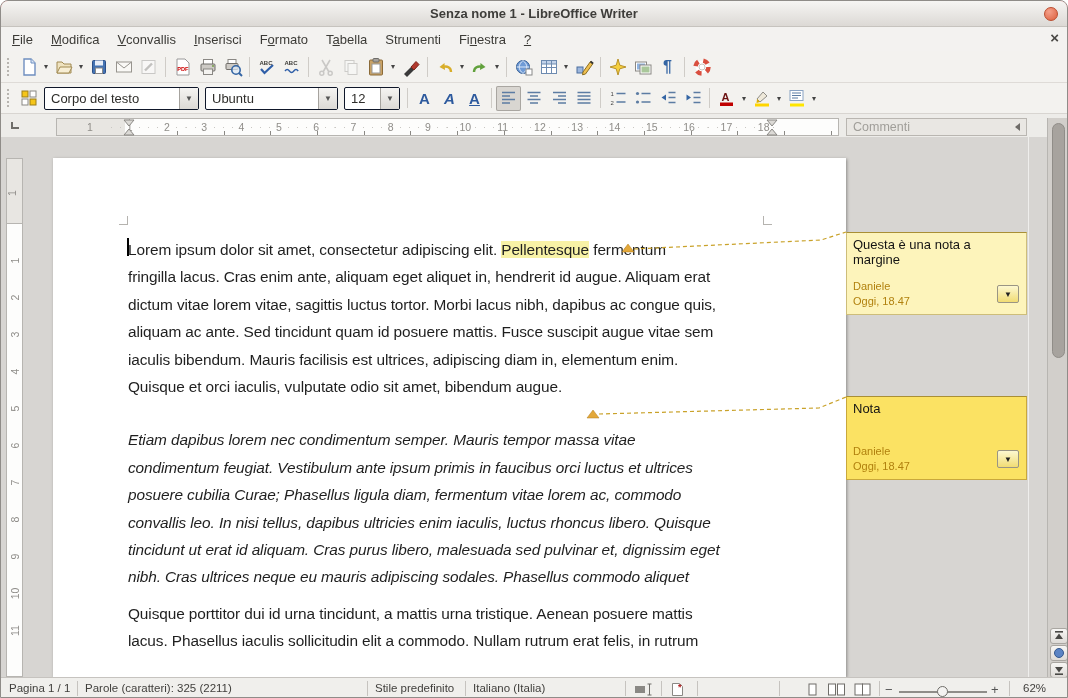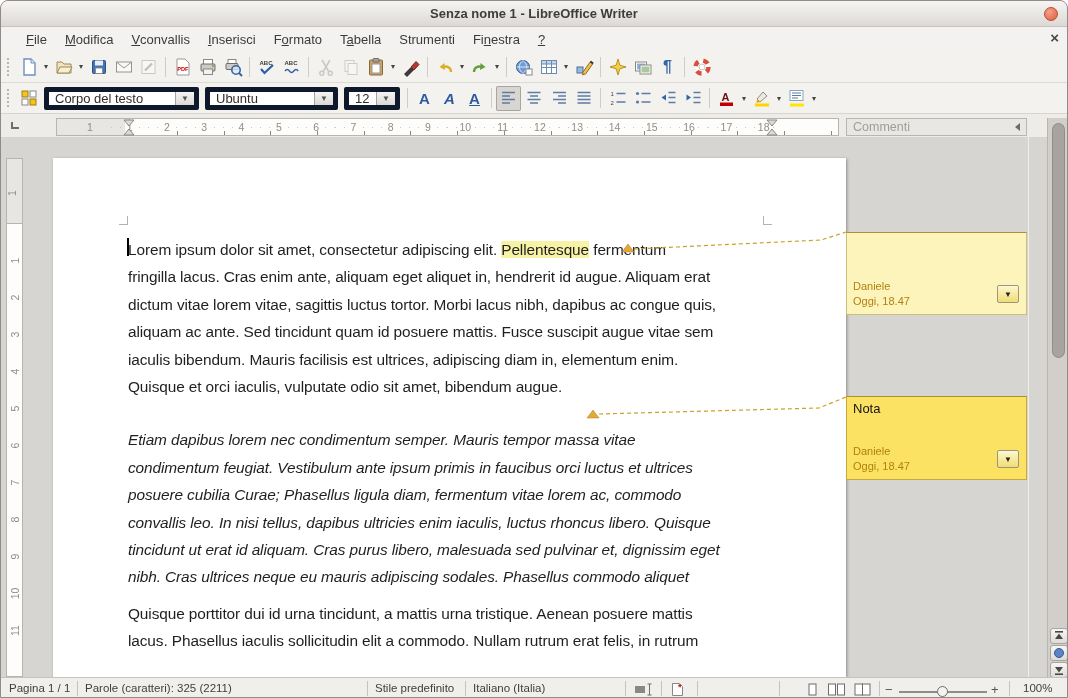--- a/index.html
+++ b/index.html
@@ -11,39 +11,39 @@
   
   #titlebar { position:absolute; left:0; top:0; width:100%; height:26px;
     background:linear-gradient(#f6f5f3,#dcd9d5); border-bottom:1px solid #c6c3be;
     display:flex; align-items:center; justify-content:center; }
   #title { font-size:13px; font-weight:bold; color:#3e3d3a; }
   #tb-close { position:absolute; right:9px; top:6px; width:14px; height:14px; border-radius:50%;
     background:radial-gradient(circle at 35% 30%, #f4a08a, #dd5f3d); border:1px solid #bb4c2e; }
 
   
   #menubar { position:absolute; left:0; top:26px; width:100%; height:24px; background:#f3f2f0;
-    display:flex; align-items:center; padding-left:16px; }
+    display:flex; align-items:center; padding-left:2px; }
   .menu-item { font-size:13px; color:#3c3b37; padding:3px 9px; cursor:default; }
   .menu-item .mn { text-decoration:underline; }
   #menubar-close { position:absolute; right:8px; top:29px; font-size:15px; font-weight:bold;
     color:#4a4946; line-height:15px; }
 
   
   #toolbar-std { position:absolute; left:0; top:50px; width:100%; height:32px; background:#f3f2ef;
     border-bottom:1px solid #dedbd7; display:flex; align-items:center; padding-left:4px; }
   #toolbar-fmt { position:absolute; left:0; top:82px; width:100%; height:31px; background:#f3f2ef;
     border-bottom:1px solid #d8d5d1; display:flex; align-items:center; padding-left:4px; }
   .grip { width:4px; height:18px; border-left:2px dotted #b8b5b0; margin:0 5px 0 2px; }
   .tbtn { width:25px; height:25px; display:flex; align-items:center; justify-content:center;
     border-radius:2px; }
   .dd { width:10px; font-size:8px; color:#444; text-align:center; }
   .tsep { width:1px; height:20px; background:#cfccc7; margin:0 4px; }
   .dis { opacity:.45; filter:grayscale(.6); }
   .combo { display:flex; align-items:center; height:23px; background:#fff;
-    border:5px solid #0f172a; border-radius:2px; margin:0 3px; }
+    border:1px solid #0f172a; border-radius:2px; margin:0 3px; }
   .combo .cval { font-size:13px; color:#2e2d2a; padding:0 6px; flex:1; white-space:nowrap; overflow:hidden; }
   .combo .cbtn { width:19px; height:100%; border-left:1px solid #a6a39e;
     background:linear-gradient(#f5f4f2,#dcd9d5); display:flex; align-items:center; justify-content:center;
     font-size:8px; color:#555; }
   .fA { font-size:15px; font-weight:bold; color:#2d5a9e; }
   .tbtn.active { background:#d9d6d1; box-shadow:inset 0 0 0 1px #a9a6a1; }
 
   
   #ruler-row { position:absolute; left:0; top:113px; width:100%; height:23px; background:#edece9; }
   #tab-selector { position:absolute; left:7px; top:4px; width:16px; height:16px; }
@@ -523,20 +523,21 @@
     </div>
 
     <svg id="connectors" width="1068" height="540">
       <polyline points="633,112 820,103 845,95" fill="none" stroke="#c9a22a" stroke-width="1.2" stroke-dasharray="4 3"></polyline>
       <polygon points="621,115 633,115 627,107" fill="#e3a83a" stroke="#b07d1f" stroke-width="0.5"></polygon>
       <polyline points="598,277 818,271 845,260" fill="none" stroke="#c9a22a" stroke-width="1.2" stroke-dasharray="4 3"></polyline>
       <polygon points="586,281 598,281 592,273" fill="#e3a83a" stroke="#b07d1f" stroke-width="0.5"></polygon>
     </svg>
 
     <div class="note" id="note1">
+      <div class="note-text">Questa è una nota a margine</div>
       <div class="note-meta">
         <div>Daniele</div>
         <div>Oggi, 18.47</div>
       </div>
       <div class="note-dd">▼</div>
     </div>
 
     <div class="note" id="note2">
       <div class="note-text">Nota</div>
       <div class="note-meta">
@@ -602,16 +603,16 @@
           <rect x="9.5" y="1" width="7.5" height="11" fill="#fff" stroke="#6f6d69"></rect>
           <path d="M9.5 1v11" stroke="#6f6d69"></path>
         </svg></span>
     <span class="sbsep" style="left:878px"></span>
     <span class="zsign" style="left:884px">−</span>
     <div id="zoomtrack"></div>
     <div id="zoomnotch"></div>
     <div id="zoomthumb"></div>
     <span class="zsign" style="left:990px">+</span>
     <span class="sbsep" style="left:1008px"></span>
-    <span class="seg" style="left:1022px">100%</span>
+    <span class="seg" style="left:1022px">62%</span>
   </div>
 
 </div>
 
 </body></html>

